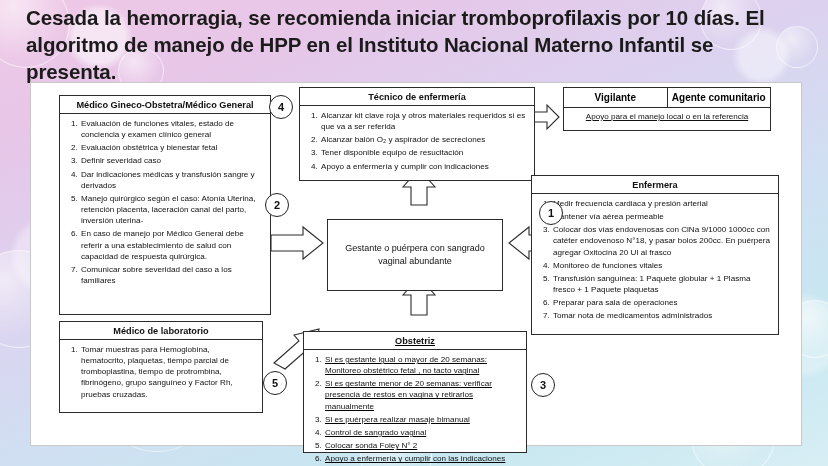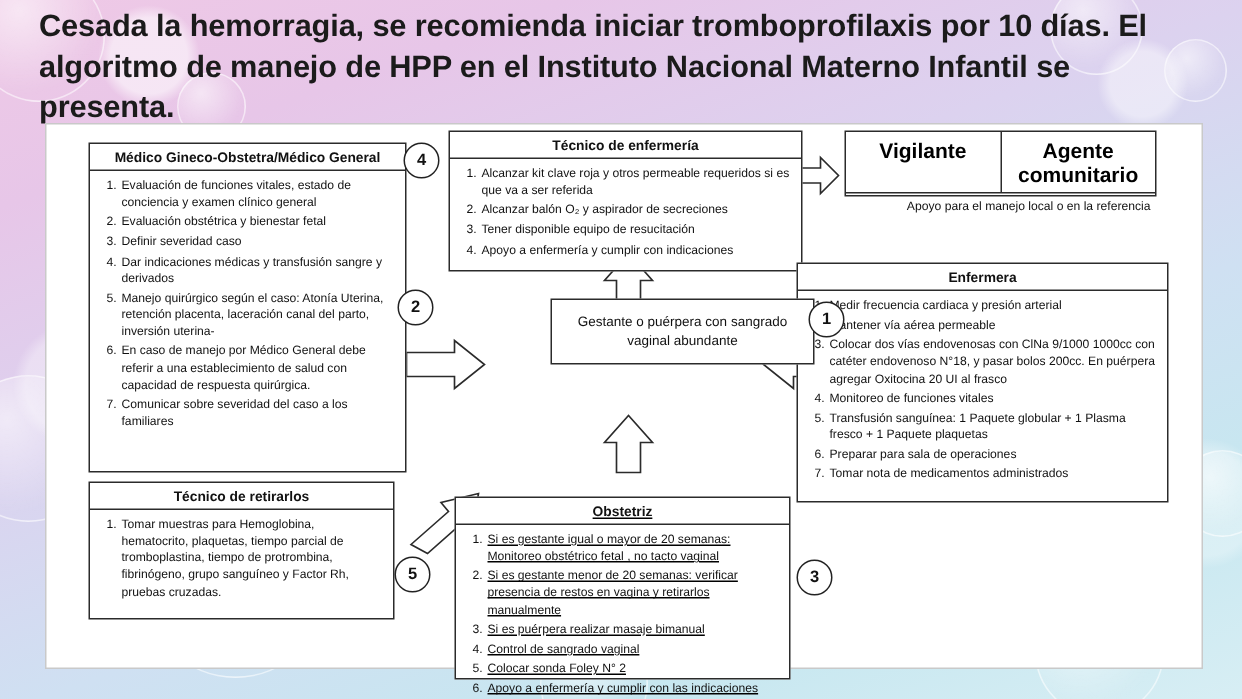--- a/index.html
+++ b/index.html
@@ -36,23 +36,23 @@
     padding:4px 2px 3px;border-bottom:1px solid #2b2b2b;
   }
   ol.items{
     margin:0;padding:4px 6px 4px 20px;font-size:8.1px;line-height:1.38;color:#111;
   }
   ol.items li{margin:0 0 2px 0;padding-left:1px;}
   .center-box{
     display:flex;align-items:center;justify-content:center;text-align:center;
     font-size:9px;color:#111;line-height:1.45;padding:4px;
   }
-  .plain-row{font-size:8.1px;color:#111;text-align:right;padding:4px 3px;line-height:1.3;}
+  .plain-row{font-size:8.1px;color:#111;text-align:center;padding:4px 3px;line-height:1.3;text-decoration:underline;}
   .split{display:flex;}
-  .split > div{flex:1;text-align:center;font-size:14px;font-weight:bold;padding:4px 2px;}
+  .split > div{flex:1;text-align:center;font-size:10px;font-weight:bold;padding:4px 2px;}
   .split > div:first-child{border-right:1px solid #2b2b2b;}
   .circle{
     position:absolute;width:22px;height:22px;border-radius:50%;
     border:1.4px solid #222;background:#fff;
     font-size:11px;font-weight:bold;color:#111;
     display:flex;align-items:center;justify-content:center;
   }
   svg.arrows{position:absolute;left:0;top:0;width:770px;height:362px;}
 </style>
 </head>
@@ -98,21 +98,21 @@
       <li>Dar indicaciones médicas y transfusión sangre y derivados</li>
       <li>Manejo quirúrgico según el caso: Atonía Uterina, retención placenta, laceración canal del parto, inversión uterina-</li>
       <li>En caso de manejo por Médico General debe referir a una establecimiento de salud con capacidad de respuesta quirúrgica.</li>
       <li>Comunicar sobre severidad del caso a los familiares</li>
     </ol>
   </div>
 
   <div class="box" style="left:268px;top:4px;width:236px;height:94px;">
     <div class="box-title">Técnico de enfermería</div>
     <ol class="items">
-      <li>Alcanzar kit clave roja y otros permeable requeridos si es que va a ser referida</li>
+      <li>Alcanzar kit clave roja y otros materiales requeridos si es que va a ser referida</li>
       <li>Alcanzar balón O₂ y aspirador de secreciones</li>
       <li>Tener disponible equipo de resucitación</li>
       <li>Apoyo a enfermería y cumplir con indicaciones</li>
     </ol>
   </div>
 
   <div class="box" style="left:532px;top:4px;width:208px;height:44px;">
     <div class="split" style="border-bottom:1px solid #2b2b2b;">
       <div>Vigilante</div>
       <div>Agente comunitario</div>
@@ -126,38 +126,38 @@
       <li>Medir frecuencia cardiaca y presión  arterial</li>
       <li>Mantener vía aérea permeable</li>
       <li>Colocar  dos vías endovenosas con ClNa 9/1000 1000cc con catéter endovenoso N°18, y pasar bolos 200cc. En puérpera agregar Oxitocina 20 UI al frasco</li>
       <li>Monitoreo de funciones vitales</li>
       <li>Transfusión sanguínea: 1 Paquete globular + 1 Plasma fresco + 1 Paquete plaquetas</li>
       <li>Preparar para sala de operaciones</li>
       <li>Tomar nota de medicamentos administrados</li>
     </ol>
   </div>
 
-  <div class="box center-box" style="left:296px;top:116px;width:176px;height:44px;margin-left:40px;">
+  <div class="box center-box" style="left:296px;top:136px;width:176px;height:72px;">
     <span>Gestante o puérpera con sangrado vaginal abundante</span>
   </div>
 
   <div class="box" style="left:272px;top:248px;width:224px;height:122px;text-decoration:underline;">
     <div class="box-title">Obstetriz</div>
     <ol class="items">
       <li>Si es gestante igual o mayor de 20 semanas: Monitoreo obstétrico fetal , no  tacto vaginal</li>
       <li>Si es gestante menor de 20 semanas: verificar presencia de restos en vagina y retirarlos manualmente</li>
       <li>Si es puérpera realizar masaje bimanual</li>
       <li>Control de sangrado vaginal</li>
       <li>Colocar sonda Foley N° 2</li>
       <li>Apoyo a enfermería y cumplir con las indicaciones</li>
     </ol>
   </div>
 
   <div class="box" style="left:28px;top:238px;width:204px;height:92px;">
-    <div class="box-title">Técnico de retirarlos</div>
+    <div class="box-title">Médico de laboratorio</div>
     <ol class="items">
       <li>Tomar muestras para Hemoglobina, hematocrito, plaquetas, tiempo parcial de tromboplastina, tiempo de protrombina, fibrinógeno, grupo sanguíneo y Factor Rh, pruebas cruzadas.</li>
     </ol>
   </div>
 
   <div class="circle" style="left:238px;top:12px;">4</div>
   <div class="circle" style="left:234px;top:110px;">2</div>
   <div class="circle" style="left:508px;top:118px;">1</div>
   <div class="circle" style="left:500px;top:290px;">3</div>
   <div class="circle" style="left:232px;top:288px;">5</div>

